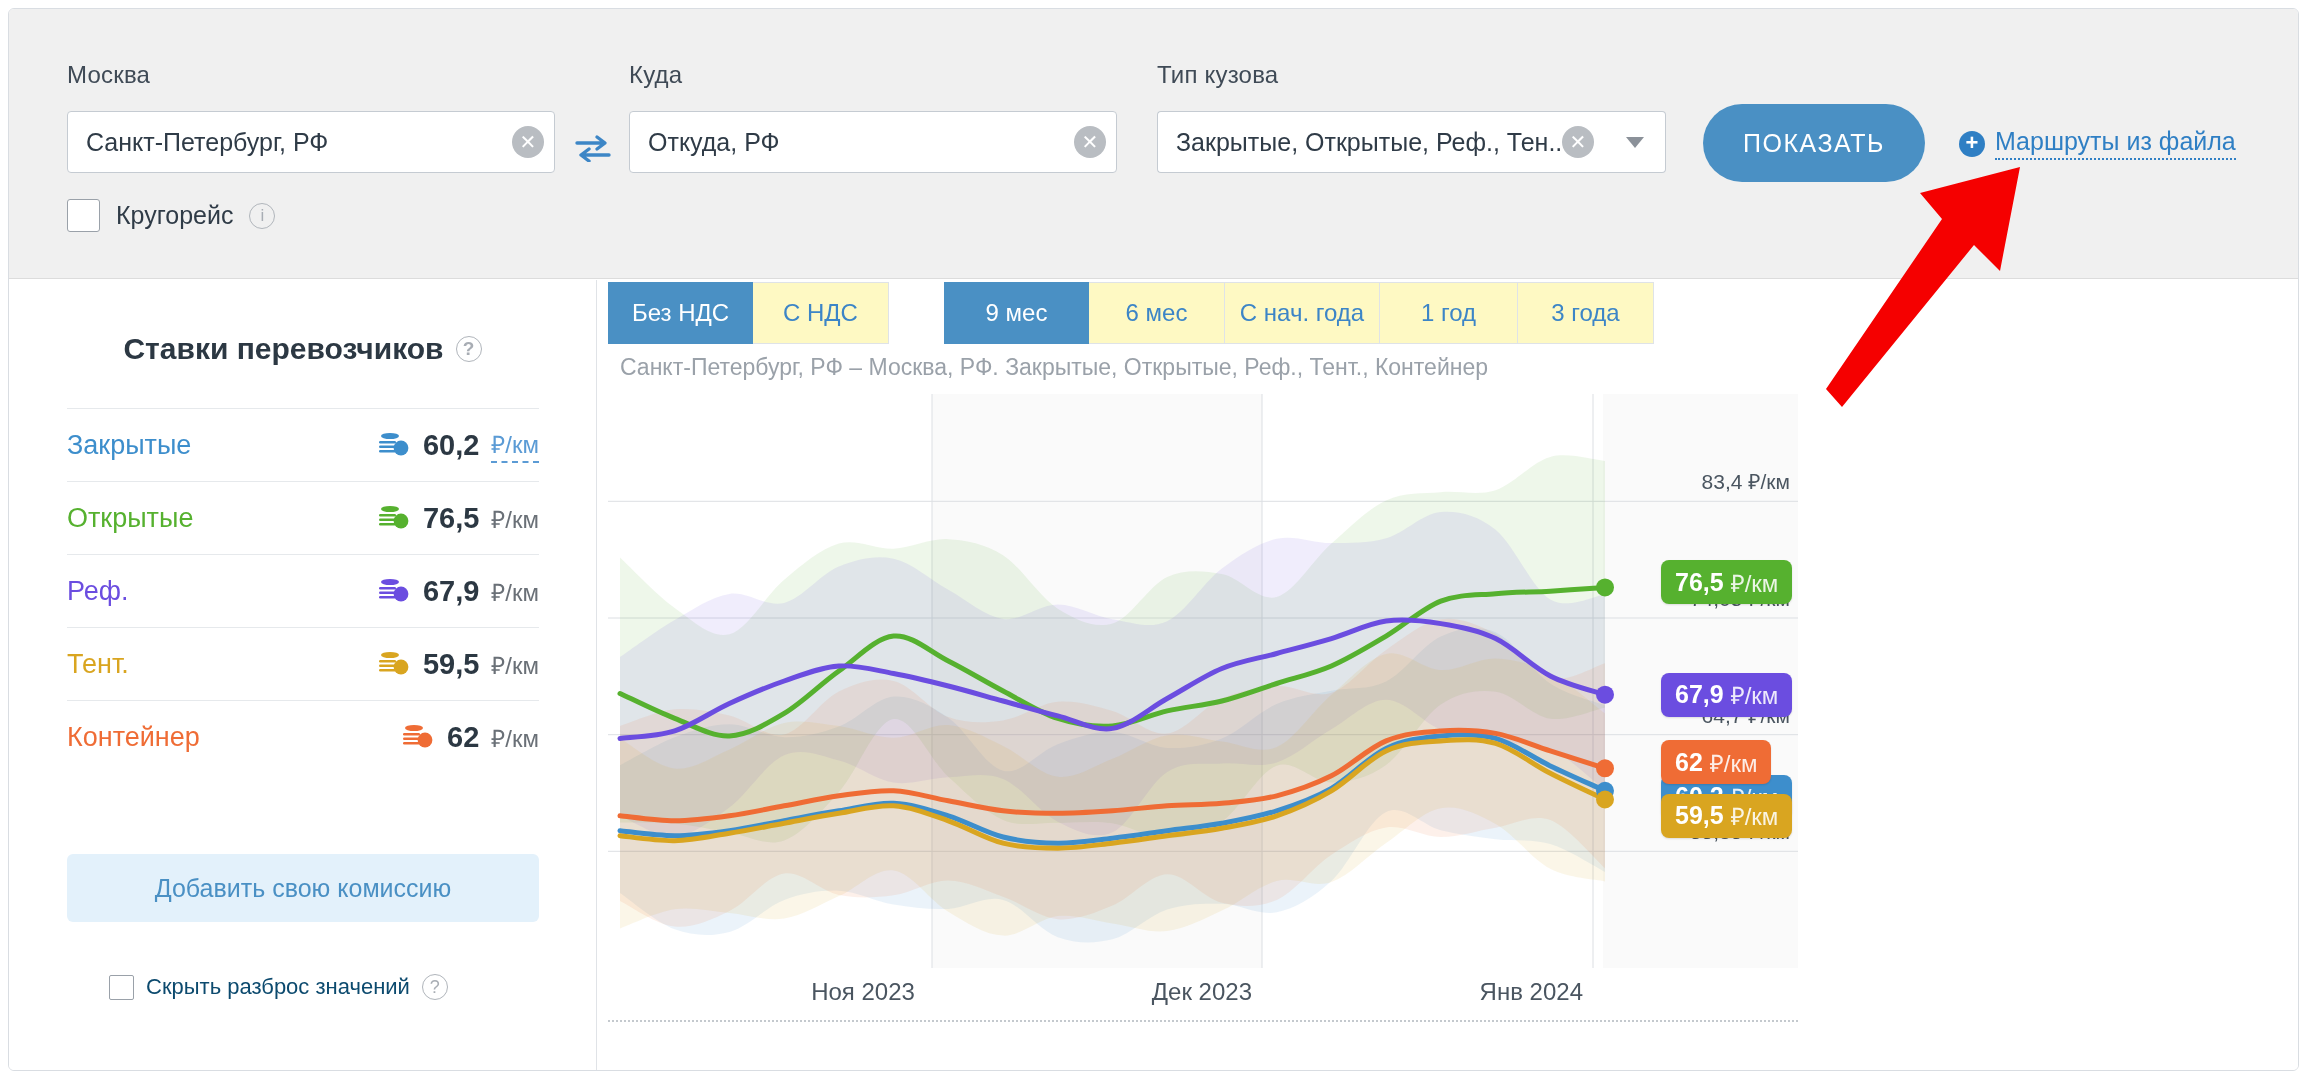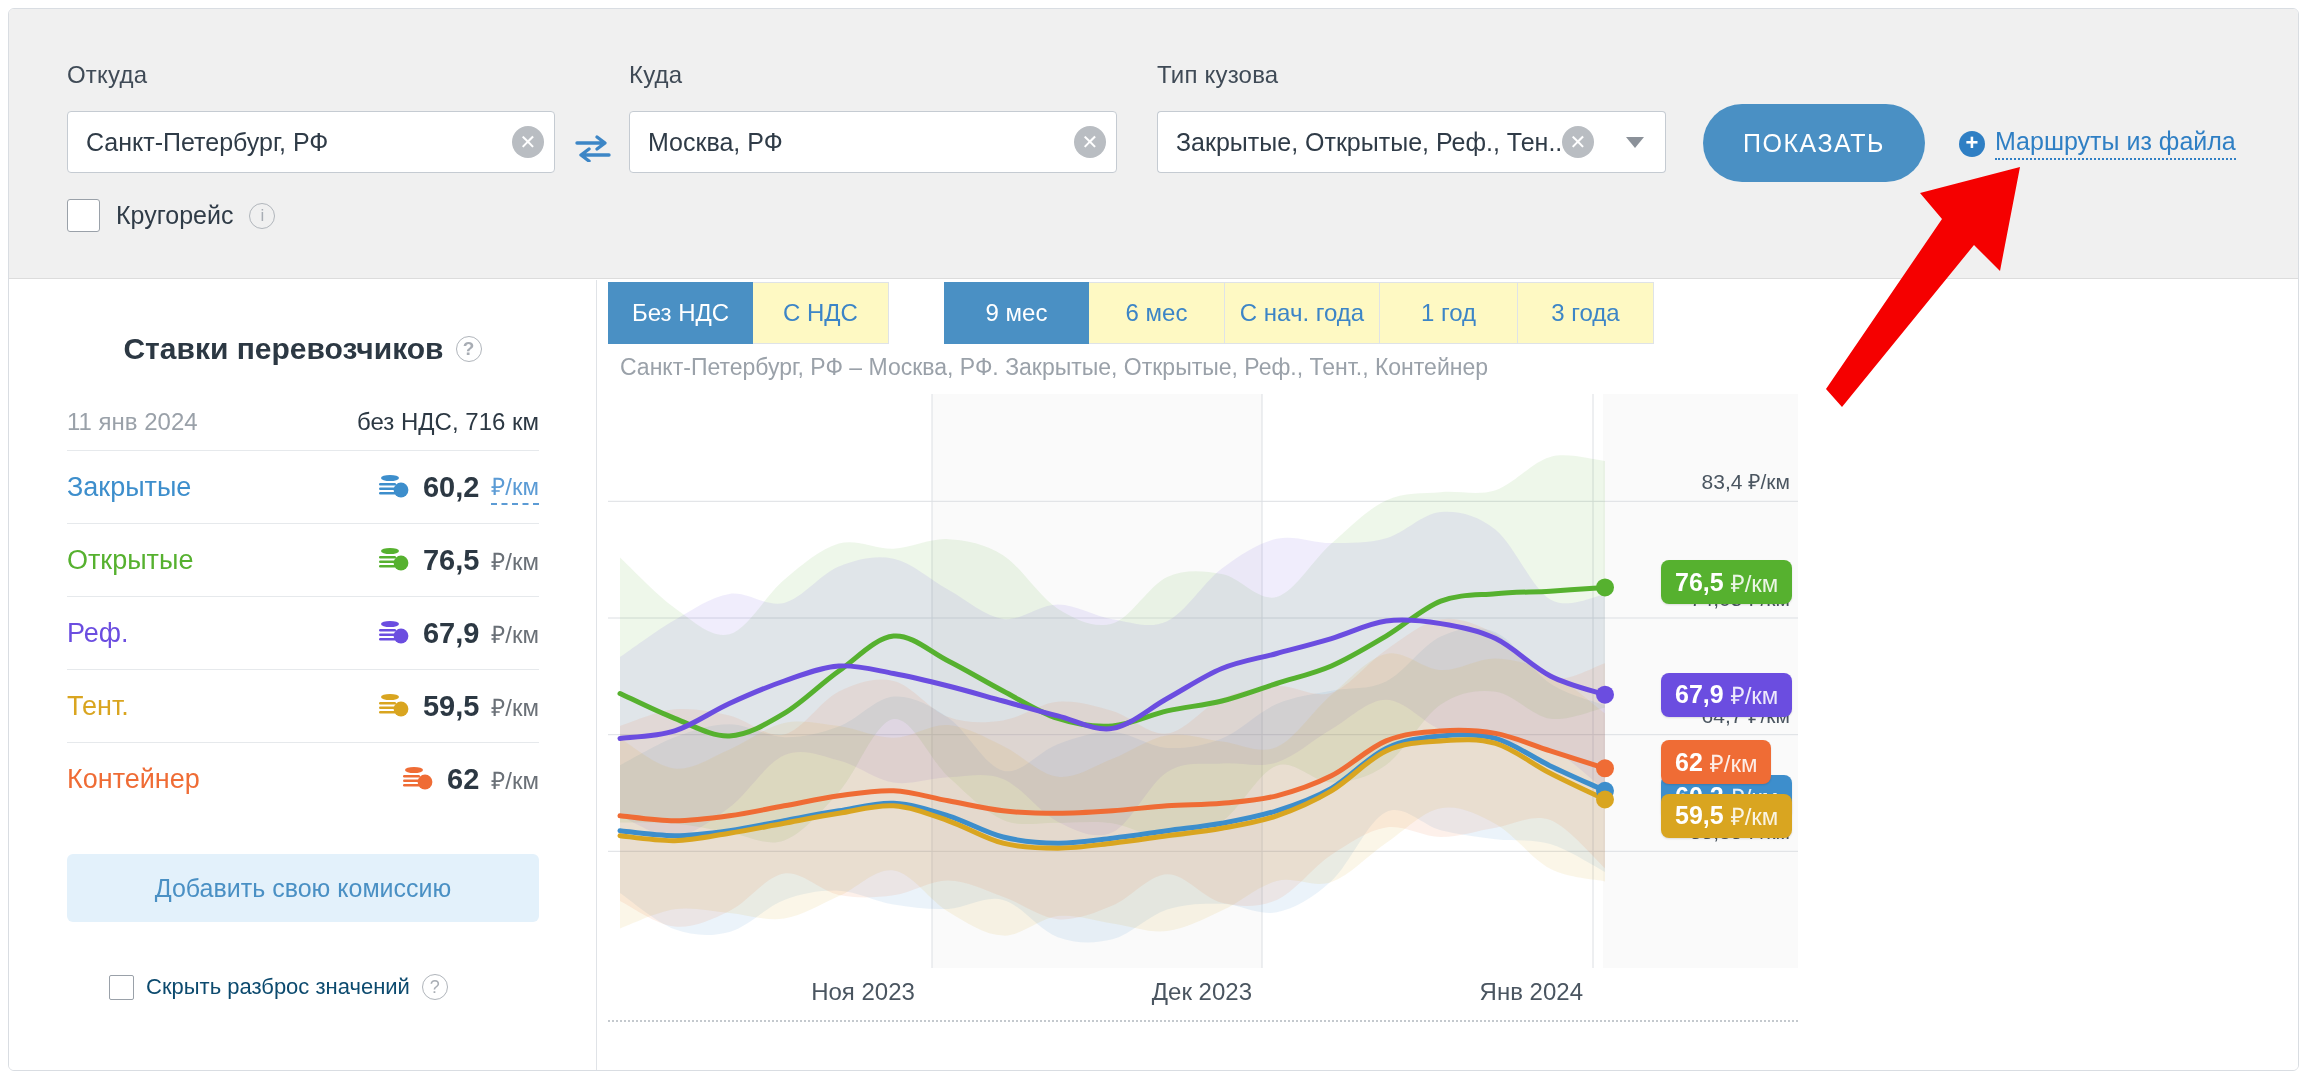--- a/index.html
+++ b/index.html
@@ -199,36 +199,36 @@
   
   #red-arrow { position:absolute; left:1815px; top:140px; width:250px; height:270px; pointer-events:none; }
 </style>
 </head>
 <body>
 
 <div id="app">
 
   <div id="filterbar">
 
-    <div class="field-label" style="left:58px; top:52px;">Откуда</div>
+    <div class="field-label" style="left:58px; top:52px;">Москва</div>
     <div class="field-box" style="left:58px; top:102px; width:488px;">
       <span class="val">Санкт-Петербург, РФ</span>
       <span class="clear-btn">✕</span>
     </div>
 
     <div class="swap-icon">
       <svg width="36" height="28" viewBox="0 0 36 28">
         <path d="M2 9 H28 M22 3 L30 9 L22 15" fill="none" stroke="#3d86c6" stroke-width="3.4" stroke-linecap="round" stroke-linejoin="round"></path>
         <path d="M34 21 H8 M14 15 L6 21 L14 27" fill="none" stroke="#3d86c6" stroke-width="3.4" stroke-linecap="round" stroke-linejoin="round"></path>
       </svg>
     </div>
 
     <div class="field-label" style="left:620px; top:52px;">Куда</div>
     <div class="field-box" style="left:620px; top:102px; width:488px;">
-      <span class="val">Москва, РФ</span>
+      <span class="val">Откуда, РФ</span>
       <span class="clear-btn">✕</span>
     </div>
 
     <div class="field-label" style="left:1148px; top:52px;">Тип кузова</div>
     <div class="field-box" style="left:1148px; top:102px; width:447px; border-right:none; border-radius:4px 0 0 4px;">
       <span class="val">Закрытые, Открытые, Реф., Тен...</span>
       <span class="clear-btn">✕</span>
     </div>
     <div class="caret-box">
       <span class="caret"></span>
@@ -248,24 +248,20 @@
     </div>
   </div>
 
   <div id="sidebar">
     <div id="side-title">
       <span>Ставки перевозчиков</span>
       <span class="qmark" style="font-size:19px;line-height:24px;">?</span>
     </div>
 
     <div id="rates-table">
-      <div class="rate-head">
-        <span class="date">11 янв 2024</span>
-        <span class="meta">без НДС, 716 км</span>
-      </div>
 
       <div class="rate-row">
         <span class="nm" style="color:#3d8ecc">Закрытые</span>
         <span class="rt">
           <svg class="coins" viewBox="0 0 34 28">
             <g fill="#3d8ecc">
                 <ellipse cx="13" cy="5" rx="9" ry="3.1"></ellipse>
                 <rect x="2" y="10" width="17" height="2.4" rx="1.2"></rect>
                 <rect x="2" y="14.5" width="17" height="2.4" rx="1.2"></rect>
                 <rect x="2" y="19" width="17" height="2.4" rx="1.2"></rect>

